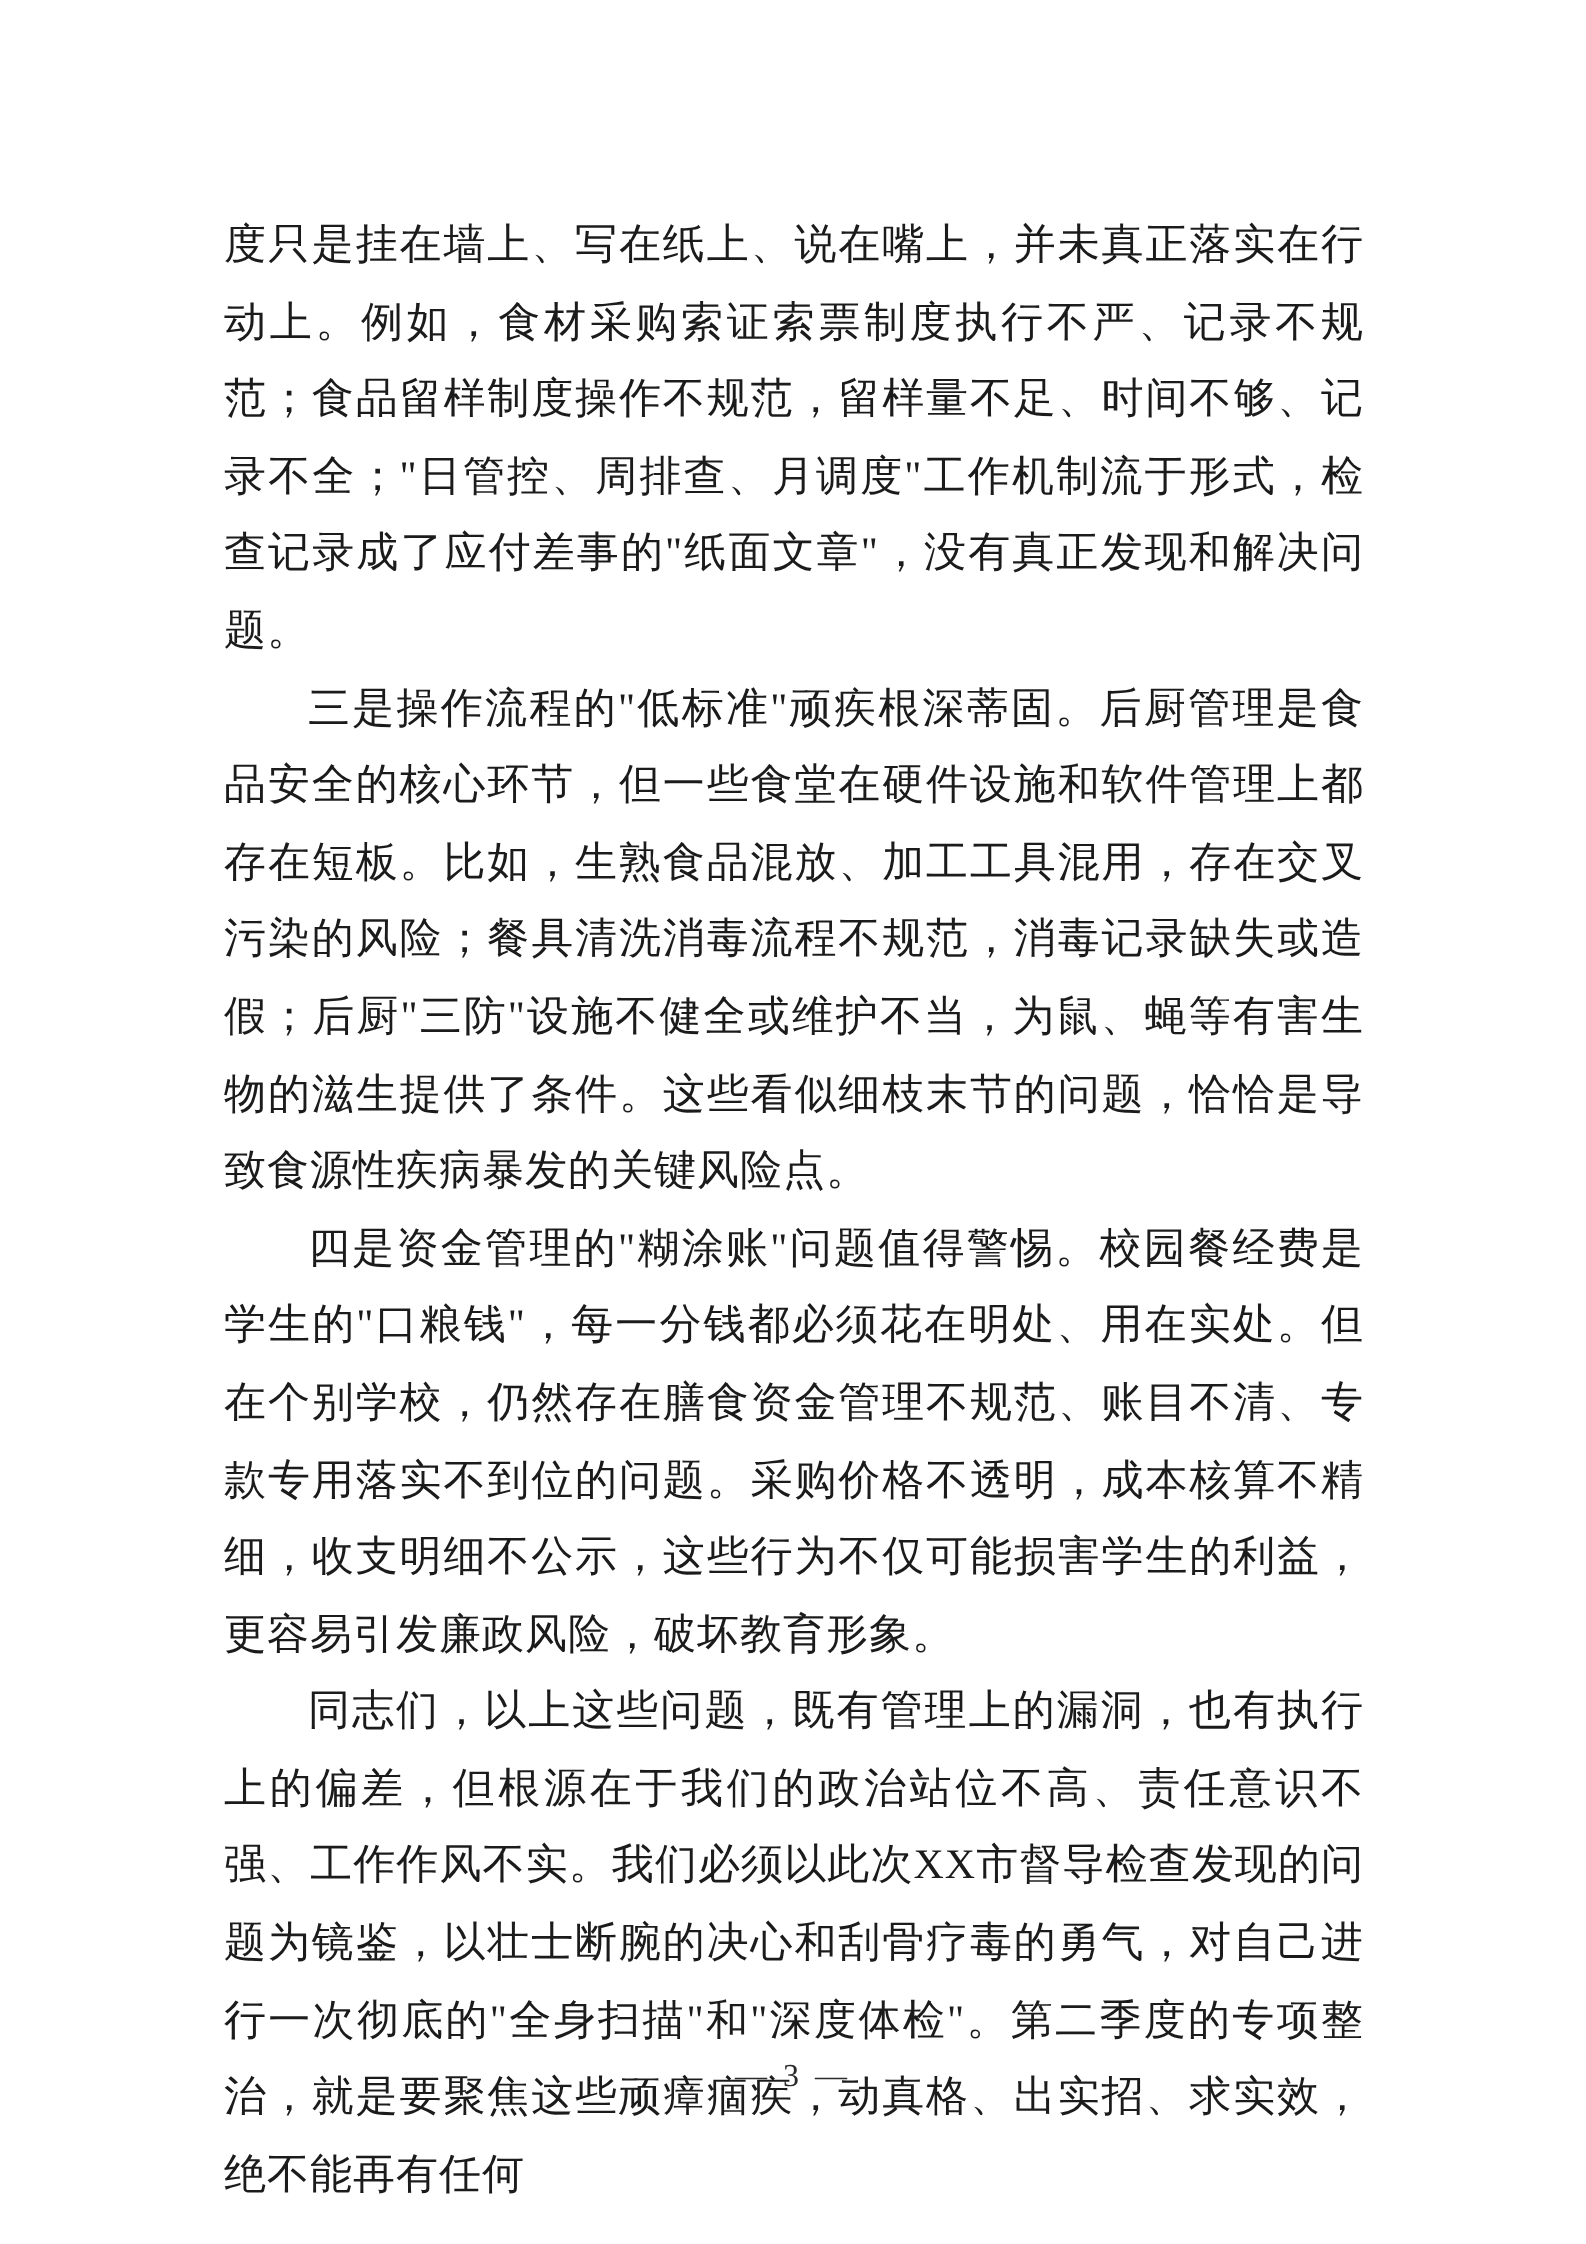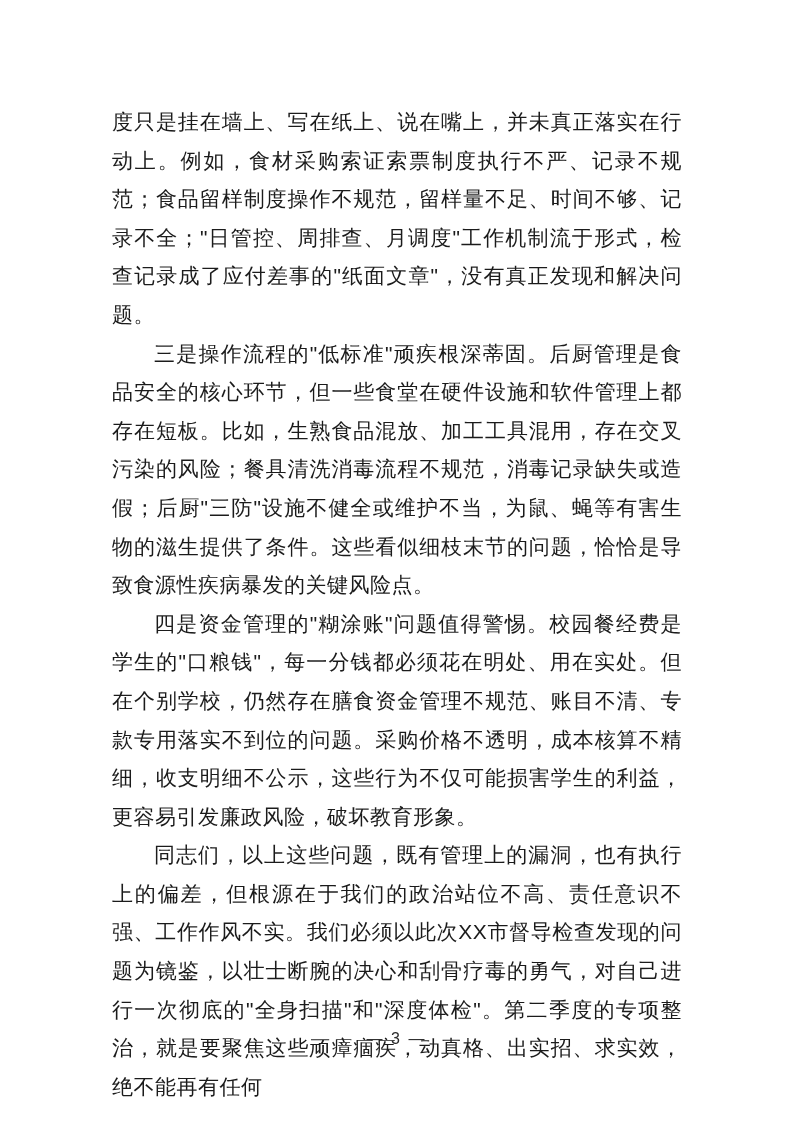--- a/index.html
+++ b/index.html
@@ -6,21 +6,21 @@
     margin: 0;
     padding: 0;
     background: #ffffff;
   }
   .page {
     position: relative;
     width: 793px;
     height: 1122px;
     background: #ffffff;
     overflow: hidden;
-    font-family: Liberation Sans, sans-serif;
+    font-family: Liberation Serif, serif;
     color: #1b1b1b;
   }
   .content {
     position: absolute;
     top: 103px;
     left: 112px;
     width: 570px;
   }
   .para {
     margin: 0;

